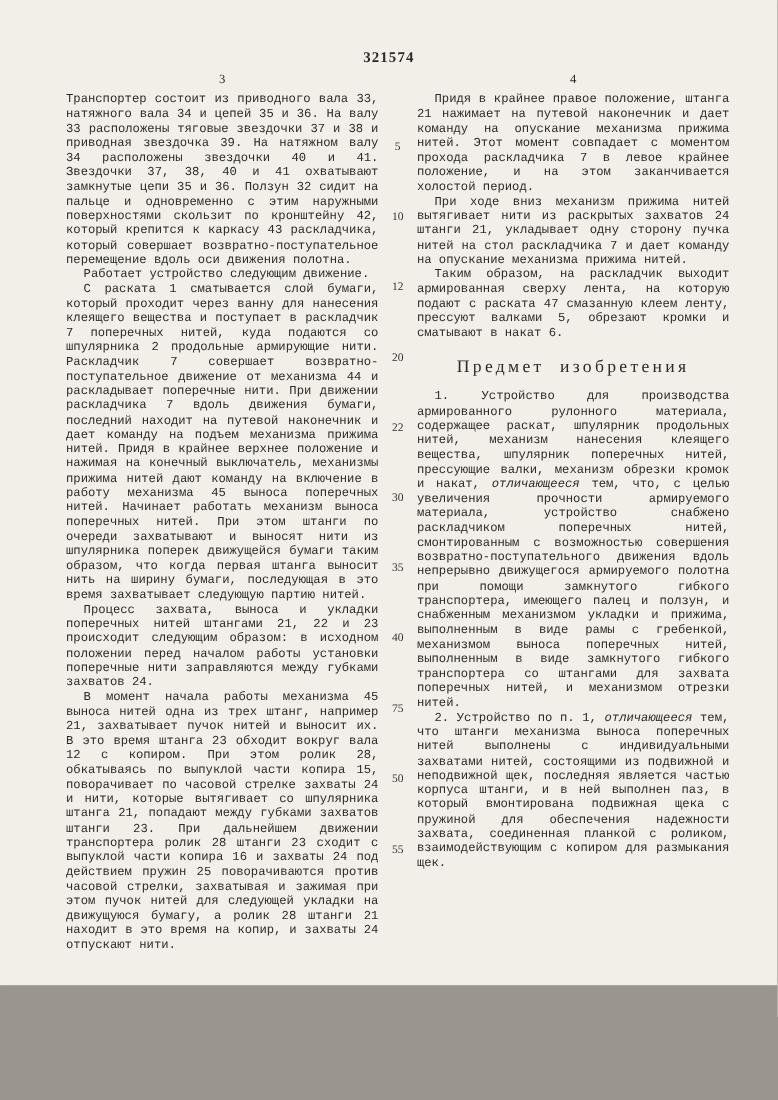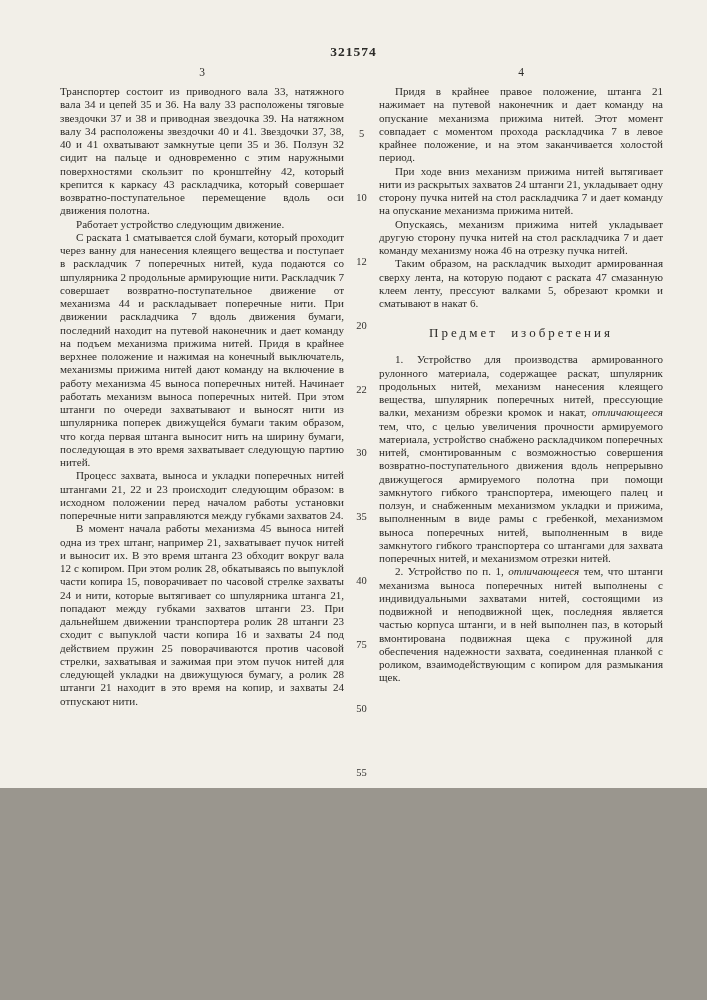--- a/index.html
+++ b/index.html
@@ -1,19 +1,19 @@
 <!DOCTYPE html>
 <html lang="ru"><head>
 <meta charset="utf-8">
 <style>
   * { margin: 0; padding: 0; box-sizing: border-box; }
   html, body { background: #9a968e; }
   .page {
     width: 707px;
-    height: 788px;
+    height: 896px;
     margin: 0 auto;
     background: #f2efe8;
     position: relative;
     overflow: hidden;
     font-family: "Liberation Serif", serif;
     color: #2b2a27;
     box-shadow: 0 0 6px rgba(0,0,0,.4);
   }
   .patent-number {
     position: absolute;
@@ -33,37 +33,38 @@
   .col-num {
     text-align: center;
     font-size: 11.5px;
     margin-bottom: 7px;
   }
   .col p {
     font-size: 11.1px;
     line-height: 13.25px;
     text-align: justify;
     text-indent: 16px;
+    font-family: Liberation Mono, monospace;
   }
   .col p.noindent { text-indent: 0; }
   .gutter { position: relative; }
   .gutter-inner {
     position: absolute;
     top: 62px; left: 0; right: 0;
     height: 650px;
     display: flex;
     flex-direction: column;
     justify-content: space-between;
     align-items: center;
   }
   .gutter-inner span { font-size: 10.5px; color: #33322f; }
   .section-heading {
     text-align: center;
     font-weight: normal;
-    font-size: 13px;
+    font-size: 16px;
     letter-spacing: 3px;
     word-spacing: 7px;
     margin: 15px 0 12px 0;
   }
   .italic { font-style: italic; }
 </style>
 </head>
 <body>
 
 <div class="page">
@@ -94,21 +95,20 @@
         <span>75</span>
         <span>50</span>
         <span>55</span>
       </div>
     </div>
 
     <div class="col">
       <div class="col-num">4</div>
       <p>Придя в крайнее правое положение, штанга 21 нажимает на путевой наконечник и дает команду на опускание механизма прижима нитей. Этот момент совпадает с моментом прохода раскладчика 7 в левое крайнее положение, и на этом заканчивается холостой период.</p>
       <p>При ходе вниз механизм прижима нитей вытягивает нити из раскрытых захватов 24 штанги 21, укладывает одну сторону пучка нитей на стол раскладчика 7 и дает команду на опускание механизма прижима нитей.</p>
-      <p>Опускаясь, механизм прижима нитей укладывает другую сторону пучка нитей на стол раскладчика 7 и дает команду механизму ножа 46 на отрезку пучка нитей.</p>
       <p>Таким образом, на раскладчик выходит армированная сверху лента, на которую подают с раската 47 смазанную клеем ленту, прессуют валками 5, обрезают кромки и сматывают в накат 6.</p>
 
       <h3 class="section-heading">Предмет изобретения</h3>
 
       <p class="claim"><span>1. Устройство для производства армированного рулонного материала, содержащее раскат, шпулярник продольных нитей, механизм нанесения клеящего вещества, шпулярник поперечных нитей, прессующие валки, механизм обрезки кромок и накат, </span><span class="italic">отличающееся</span><span> тем, что, с целью увеличения прочности армируемого материала, устройство снабжено раскладчиком поперечных нитей, смонтированным с возможностью совершения возвратно-поступательного движения вдоль непрерывно движущегося армируемого полотна при помощи замкнутого гибкого транспортера, имеющего палец и ползун, и снабженным механизмом укладки и прижима, выполненным в виде рамы с гребенкой, механизмом выноса поперечных нитей, выполненным в виде замкнутого гибкого транспортера со штангами для захвата поперечных нитей, и механизмом отрезки нитей.</span></p>
 
       <p class="claim"><span>2. Устройство по п. 1, </span><span class="italic">отличающееся</span><span> тем, что штанги механизма выноса поперечных нитей выполнены с индивидуальными захватами нитей, состоящими из подвижной и неподвижной щек, последняя является частью корпуса штанги, и в ней выполнен паз, в который вмонтирована подвижная щека с пружиной для обеспечения надежности захвата, соединенная планкой с роликом, взаимодействующим с копиром для размыкания щек.</span></p>
     </div>
 
   </div>

